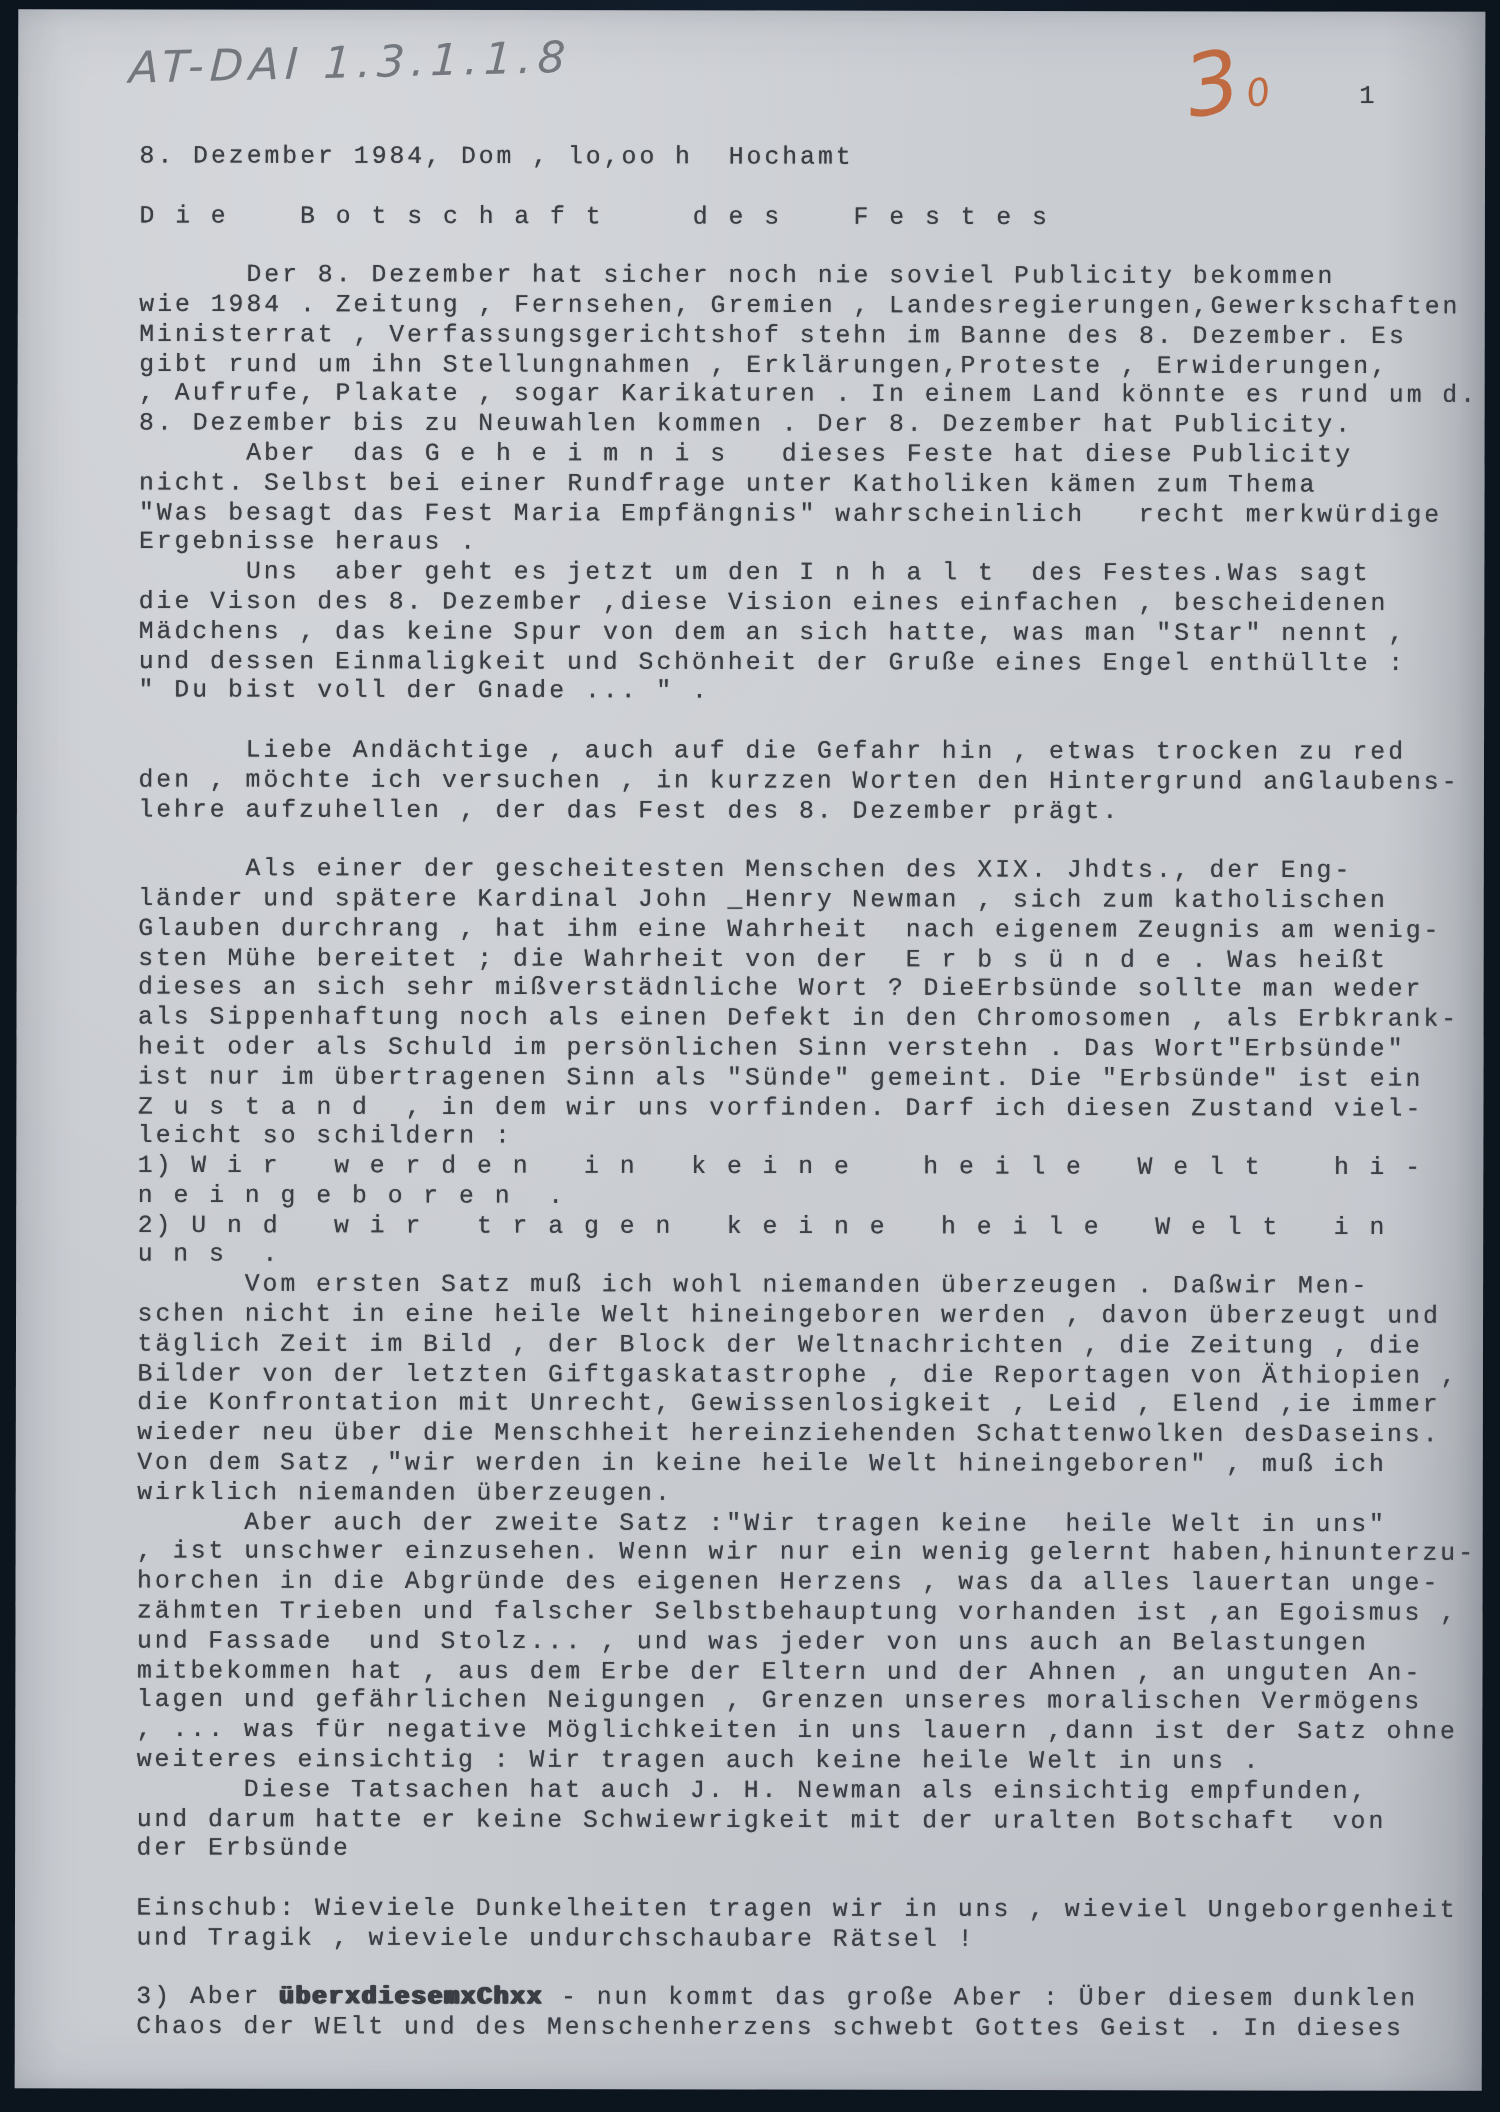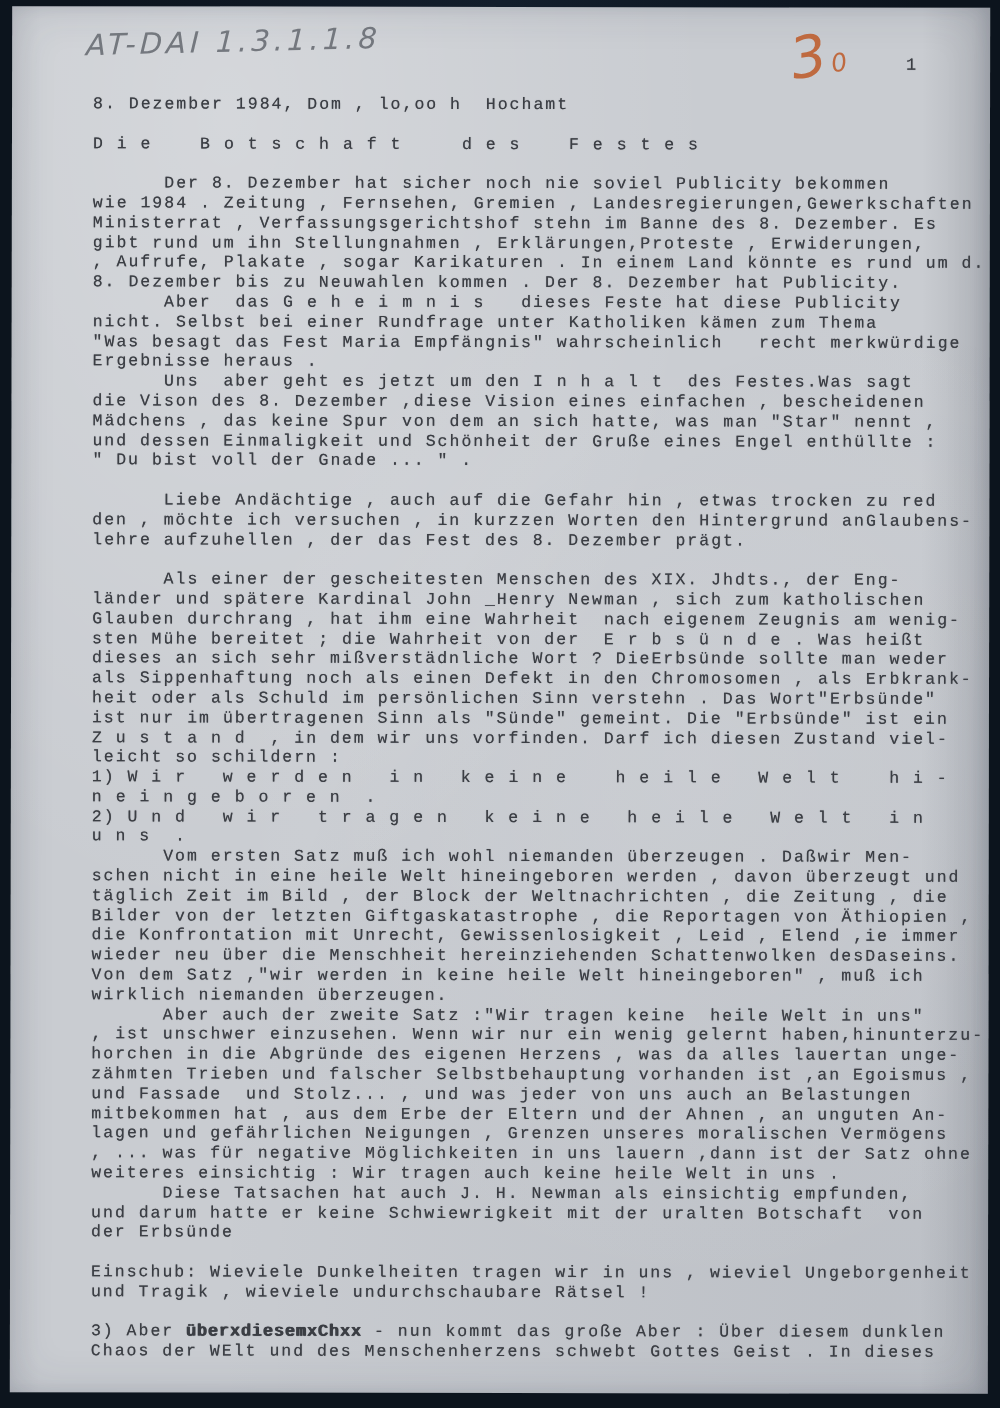--- a/index.html
+++ b/index.html
@@ -39,21 +39,21 @@
     text-shadow: 0 0 0.7px rgba(55,58,64,0.75);
   }
   .doc-body {
     position: absolute;
     left: 81px; top: 88px;   
     width: 900px;
   }
   .block + .block { margin-top: 19.8px; }
   .line { white-space: pre; }
   .overstrike {
-    font-weight: normal;
+    font-weight: bold;
     letter-spacing: 1.1px;
     text-shadow: 0.8px 0 #3b3e44, -0.8px 0 #3b3e44, 0 0 1px rgba(55,58,64,0.9);
   }
   .archive-ref {
     position: absolute;
     left: 74px; top: 18px;   
     font-family: "DejaVu Sans", sans-serif;
     font-style: italic;
     font-size: 29px;
     letter-spacing: 4px;

